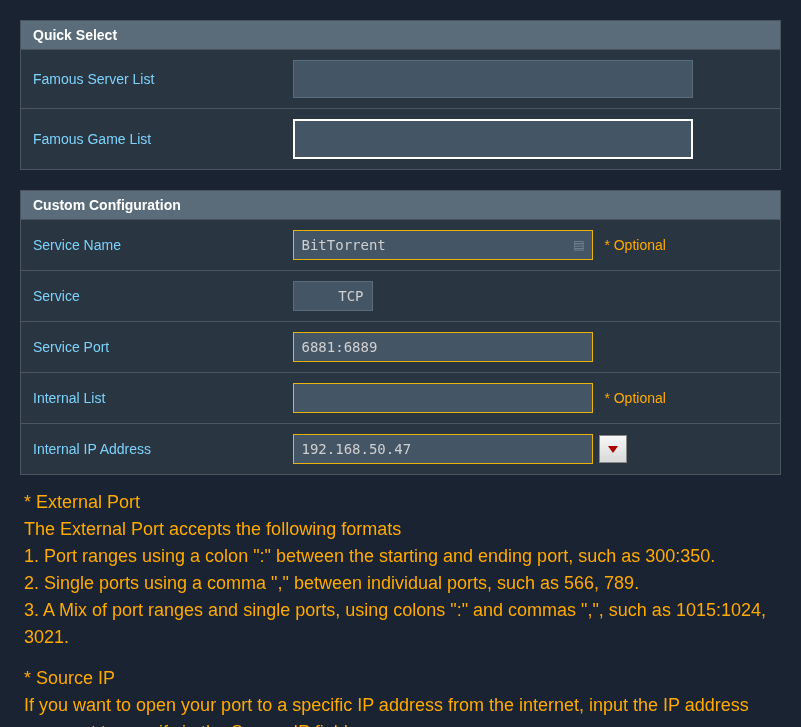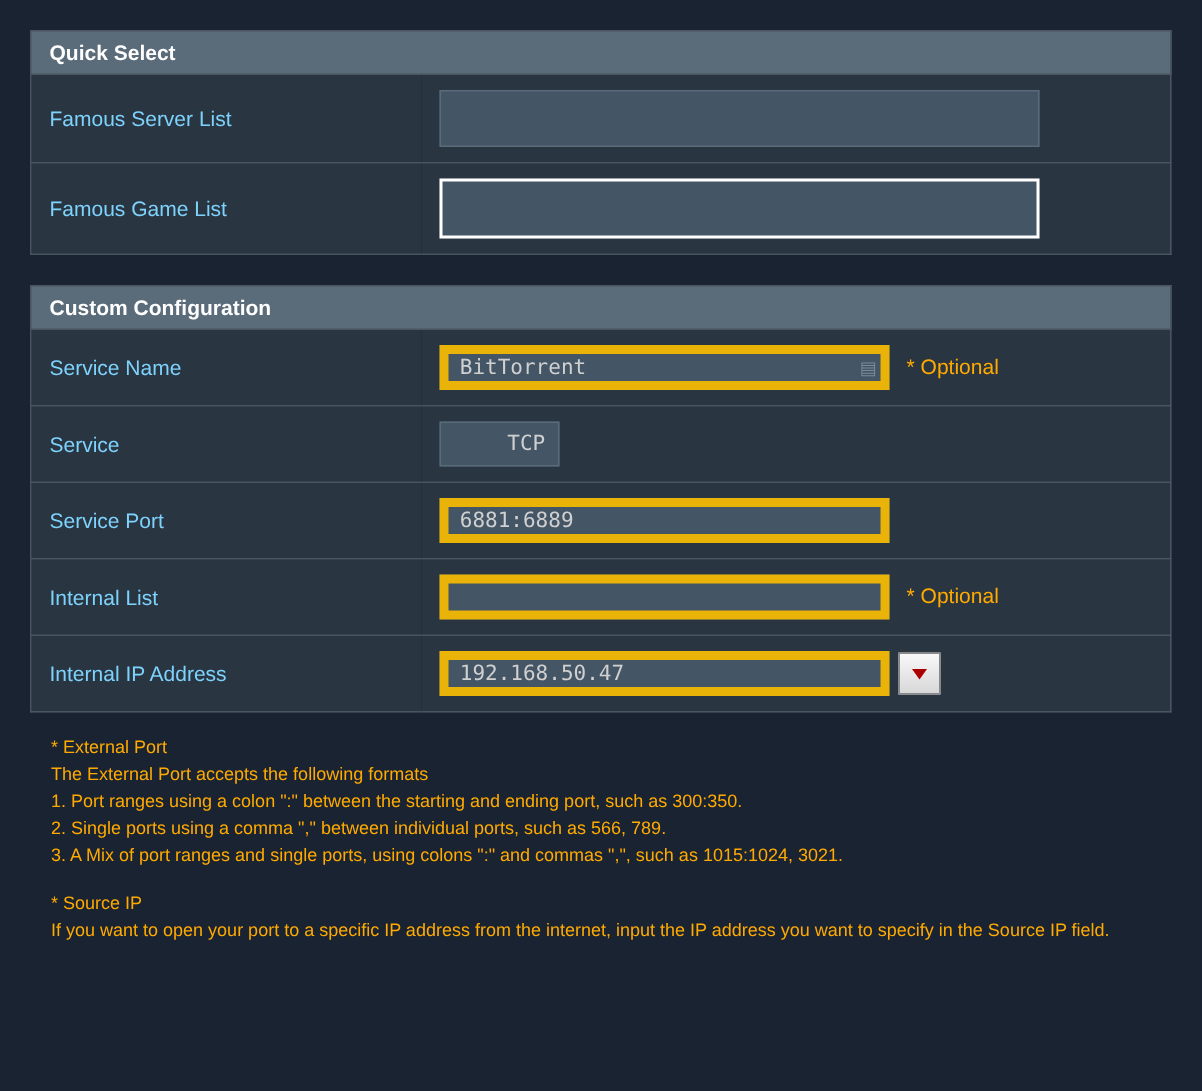--- a/index.html
+++ b/index.html
@@ -34,21 +34,21 @@
     .label-cell {
       width: 260px;
       color: #7dd3fc;
       background: #2a3542;
     }
     .input-cell {
       background: #2a3542;
     }
     .text-input {
       background: #445566;
-      border: 6px solid #eab308;
+      border: 1px solid #eab308;
       color: #d0d0d0;
       padding: 6px 8px;
       font-family: monospace;
       font-size: 14px;
       width: 300px;
       height: 30px;
     }
     .select-input {
       background: #445566;
       border: 1px solid #5a6b7a;
@@ -94,25 +94,24 @@
       align-items: center;
       justify-content: center;
       cursor: pointer;
     }
     .dropdown-btn svg {
       width: 12px;
       height: 10px;
     }
     .help-text {
       color: #ffaa00;
-      font-size: 12px;
+      font-size: 18px;
       line-height: 1.5;
       margin-top: 14px;
       padding: 0 4px;
-      margin-left: 10px;
     }
     .help-text .heading {
       display: block;
     }
     .spacer {
       height: 20px;
     }
     .input-with-icon {
       position: relative;
       display: inline-block;

